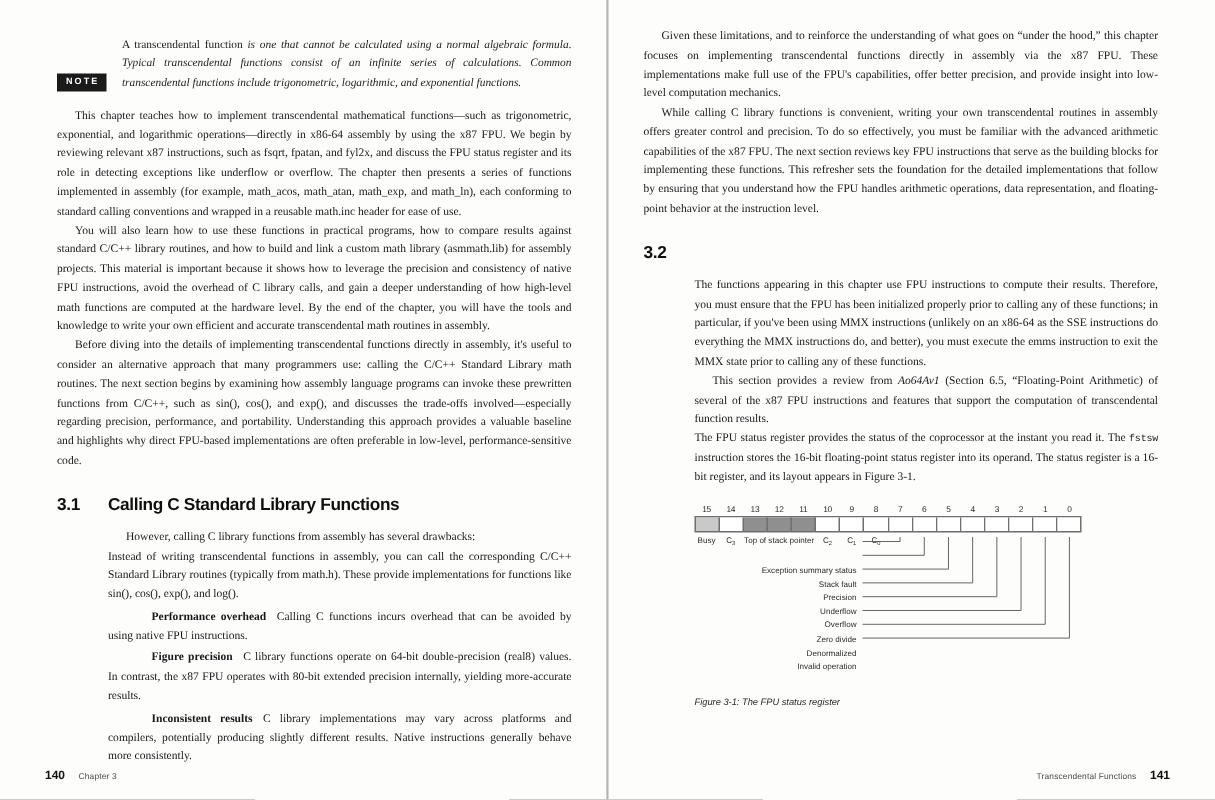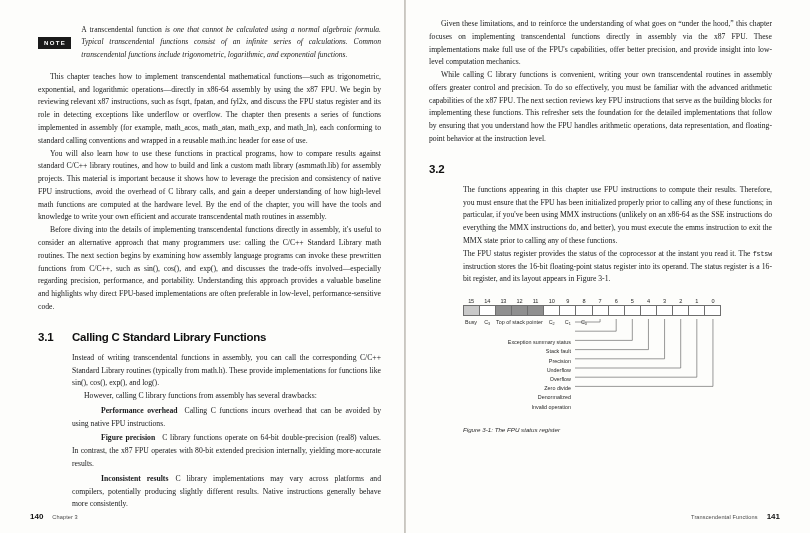--- a/index.html
+++ b/index.html
@@ -18,21 +18,21 @@
   .page.left{padding:18px 24px 0 38px;}
   .page.right{padding:10px 38px 0 24px;}
   .gutter{
     position:absolute;top:0;left:404px;width:2px;height:533px;
     background:linear-gradient(to right,#d9d7d2,#b8b5ae,#e8e6e1);
     z-index:5;
   }
   .col{position:relative;width:100%;}
 
   
-  .note-row{display:flex;align-items:center;margin:6px 0 10px 0;}
+  .note-row{display:flex;align-items:flex-end;margin:6px 0 10px 0;}
   .note-tag{
     background:#1a1a1a;color:#fff;
     font-family:"Liberation Sans",sans-serif;
     font-size:6px;font-weight:bold;letter-spacing:1.4px;
     padding:3px 5px 3px 6px;
     margin-right:10px;margin-top:2px;
     flex:0 0 auto;
     line-height:1;
   }
   .note-text{
@@ -161,22 +161,22 @@
       <p class="body">This chapter teaches how to implement transcendental mathematical functions—such as trigonometric, exponential, and logarithmic operations—directly in x86-64 assembly by using the x87 FPU. We begin by reviewing relevant x87 instructions, such as fsqrt, fpatan, and fyl2x, and discuss the FPU status register and its role in detecting exceptions like underflow or overflow. The chapter then presents a series of functions implemented in assembly (for example, math_acos, math_atan, math_exp, and math_ln), each conforming to standard calling conventions and wrapped in a reusable math.inc header for ease of use.</p>
       <p class="body">You will also learn how to use these functions in practical programs, how to compare results against standard C/C++ library routines, and how to build and link a custom math library (asmmath.lib) for assembly projects. This material is important because it shows how to leverage the precision and consistency of native FPU instructions, avoid the overhead of C library calls, and gain a deeper understanding of how high-level math functions are computed at the hardware level. By the end of the chapter, you will have the tools and knowledge to write your own efficient and accurate transcendental math routines in assembly.</p>
       <p class="body">Before diving into the details of implementing transcendental functions directly in assembly, it's useful to consider an alternative approach that many programmers use: calling the C/C++ Standard Library math routines. The next section begins by examining how assembly language programs can invoke these prewritten functions from C/C++, such as sin(), cos(), and exp(), and discusses the trade-offs involved—especially regarding precision, performance, and portability. Understanding this approach provides a valuable baseline and highlights why direct FPU-based implementations are often preferable in low-level, performance-sensitive code.</p>
 
       <div class="h1">
         <span class="num">3.1</span>
         <span class="ttl">Calling C Standard Library Functions</span>
       </div>
 
       <div class="indent-block">
+        <p class="body">However, calling C library functions from assembly has several drawbacks:</p>
         <p class="body noind">Instead of writing transcendental functions in assembly, you can call the corresponding C/C++ Standard Library routines (typically from math.h). These provide implementations for functions like sin(), cos(), exp(), and log().</p>
-        <p class="body">However, calling C library functions from assembly has several drawbacks:</p>
 
         <div class="defitem">
           <b>Performance overhead</b><span class="gap"></span><span>Calling C functions incurs overhead that can be avoided by using native FPU instructions.</span>
         </div>
         <div class="defitem">
           <b>Figure precision</b><span class="gap"></span><span>C library functions operate on 64-bit double-precision (real8) values. In contrast, the x87 FPU operates with 80-bit extended precision internally, yielding more-accurate results.</span>
         </div>
         <div class="defitem">
           <b>Inconsistent results</b><span class="gap"></span><span>C library implementations may vary across platforms and compilers, potentially producing slightly different results. Native instructions generally behave more consistently.</span>
         </div>
@@ -197,20 +197,21 @@
 
       <p class="body" style="margin-top:8px;">Given these limitations, and to reinforce the understanding of what goes on “under the hood,” this chapter focuses on implementing transcendental functions directly in assembly via the x87 FPU. These implementations make full use of the FPU's capabilities, offer better precision, and provide insight into low-level computation mechanics.</p>
       <p class="body">While calling C library functions is convenient, writing your own transcendental routines in assembly offers greater control and precision. To do so effectively, you must be familiar with the advanced arithmetic capabilities of the x87 FPU. The next section reviews key FPU instructions that serve as the building blocks for implementing these functions. This refresher sets the foundation for the detailed implementations that follow by ensuring that you understand how the FPU handles arithmetic operations, data representation, and floating-point behavior at the instruction level.</p>
 
       <div class="h1">
         <span class="num">3.2</span>
       </div>
 
       <div class="indent-block">
         <p class="body noind">The functions appearing in this chapter use FPU instructions to compute their results. Therefore, you must ensure that the FPU has been initialized properly prior to calling any of these functions; in particular, if you've been using MMX instructions (unlikely on an x86-64 as the SSE instructions do everything the MMX instructions do, and better), you must execute the emms instruction to exit the MMX state prior to calling any of these functions.</p>
+        <p class="body"><span>This section provides a review from </span><i class="it">Ao64Av1</i><span> (Section 6.5, “Floating-Point Arithmetic) of several of the x87 FPU instructions and features that support the computation of transcendental function results.</span></p>
       </div>
 
 
       <div class="indent-block">
         <p class="body noind"><span>The FPU status register provides the status of the coprocessor at the instant you read it. The </span><code>fstsw</code><span> instruction stores the 16-bit floating-point status register into its operand. The status register is a 16-bit register, and its layout appears in Figure 3-1.</span></p>
       </div>
 
       <div class="figwrap">
         <div class="figure">
 

